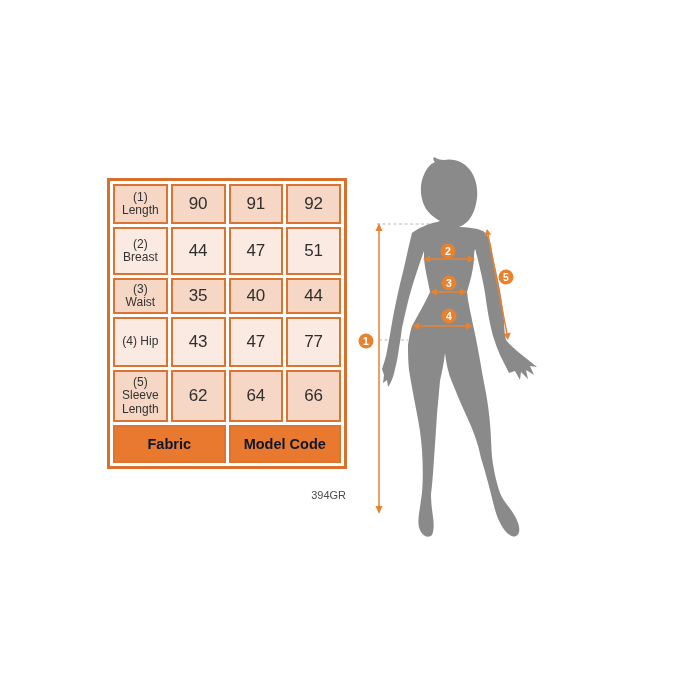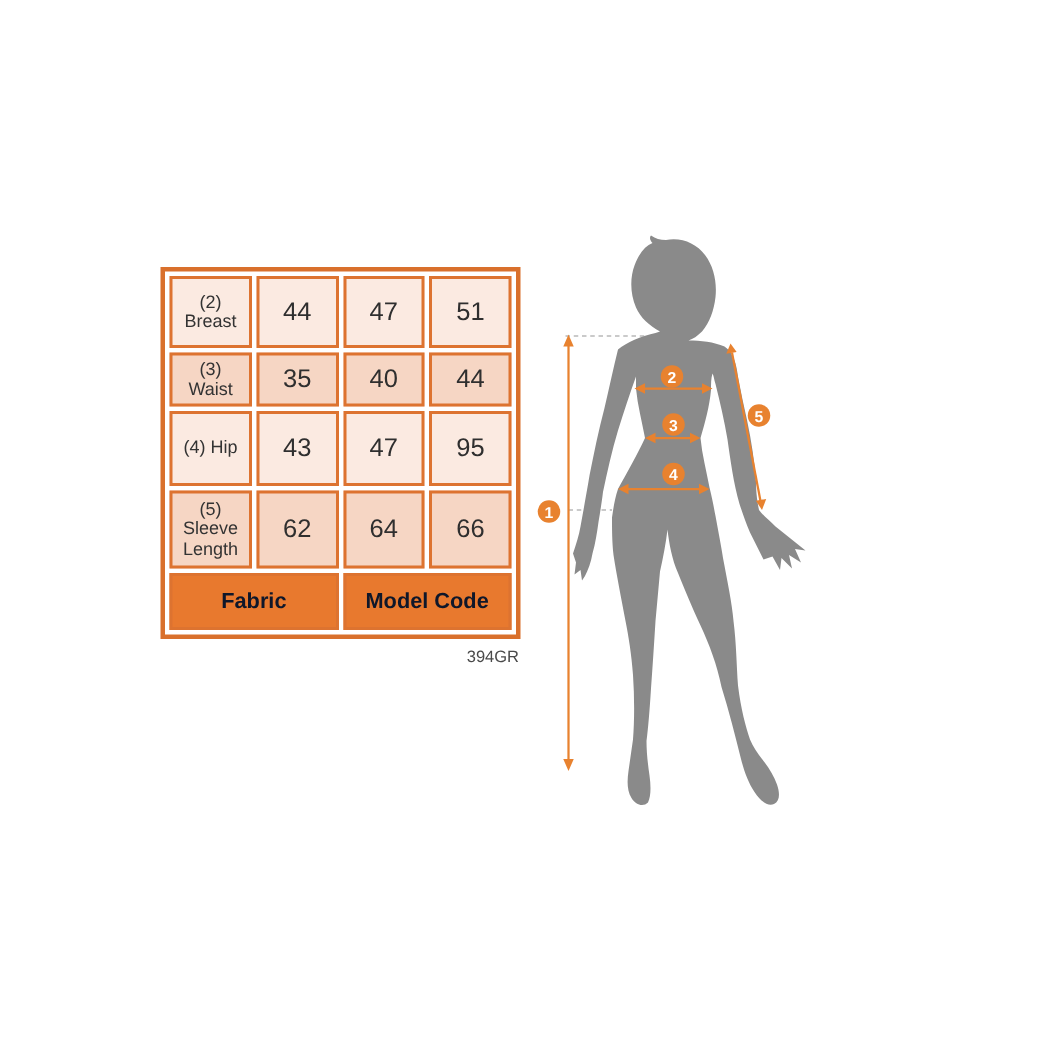--- a/index.html
+++ b/index.html
@@ -27,55 +27,61 @@
   .r-dark td{background:#f6d6c4;}
   .r-light td{background:#fbeae1;}
   .row-1{height:40px}.row-2{height:48px}.row-3{height:36px}.row-4{height:50px}.row-5{height:52px}
   .f-head{
     background:#e8792e;color:#0f172a;font-weight:bold;font-size:14.5px;height:32px;
   }
   .info td{background:#fbe6dc;height:40px;}
   .info .fabric-val{font-size:13.5px;line-height:1.2;color:#333;}
   .info .code-val{font-size:16px;color:#2f2f2f;}
   .footnote{
-    margin-top:6px;text-align:right;font-size:11px;color:#4a4a4a;padding-right:1px;
+    margin-top:20px;text-align:right;font-size:11px;color:#4a4a4a;padding-right:1px;
   }
   
   .figure-block{position:absolute;left:340px;top:140px;width:220px;height:420px;}
   .ann-circle{fill:#e8822f;}
   .ann-num{fill:#ffffff;font-size:10.5px;font-weight:bold;text-anchor:middle;}
   .ann-line{stroke:#e8822f;stroke-width:1.5;fill:none;}
   .ann-head{fill:#e8822f;stroke:none;}
   .dash{stroke:#b9b9b9;stroke-width:1;stroke-dasharray:3 2.5;fill:none;}
 </style>
 </head>
 <body>
 
 <div class="canvas">
 
   <div class="table-block">
     <table class="size-table">
       <tbody>
+      <tr class="r-dark row-1">
+        <td class="lbl">(1) Length</td>
+        <td class="val">90</td>
+        <td class="val">91</td>
+        <td class="val">92</td>
+      </tr>
       <tr class="r-light row-2">
         <td class="lbl">(2) Breast</td>
         <td class="val">44</td>
         <td class="val">47</td>
         <td class="val">51</td>
       </tr>
       <tr class="r-dark row-3">
         <td class="lbl">(3) Waist</td>
         <td class="val">35</td>
         <td class="val">40</td>
         <td class="val">44</td>
       </tr>
       <tr class="r-light row-4">
         <td class="lbl">(4) Hip</td>
         <td class="val">43</td>
         <td class="val">47</td>
-        <td class="val">95</td>
+        <td class="val">77</td>
       </tr>
       <tr class="r-dark row-5">
         <td class="lbl">(5) Sleeve Length</td>
         <td class="val">62</td>
         <td class="val">64</td>
         <td class="val">66</td>
       </tr>
       <tr>
         <th class="f-head" colspan="2">Fabric</th>
         <th class="f-head" colspan="2">Model Code</th>

